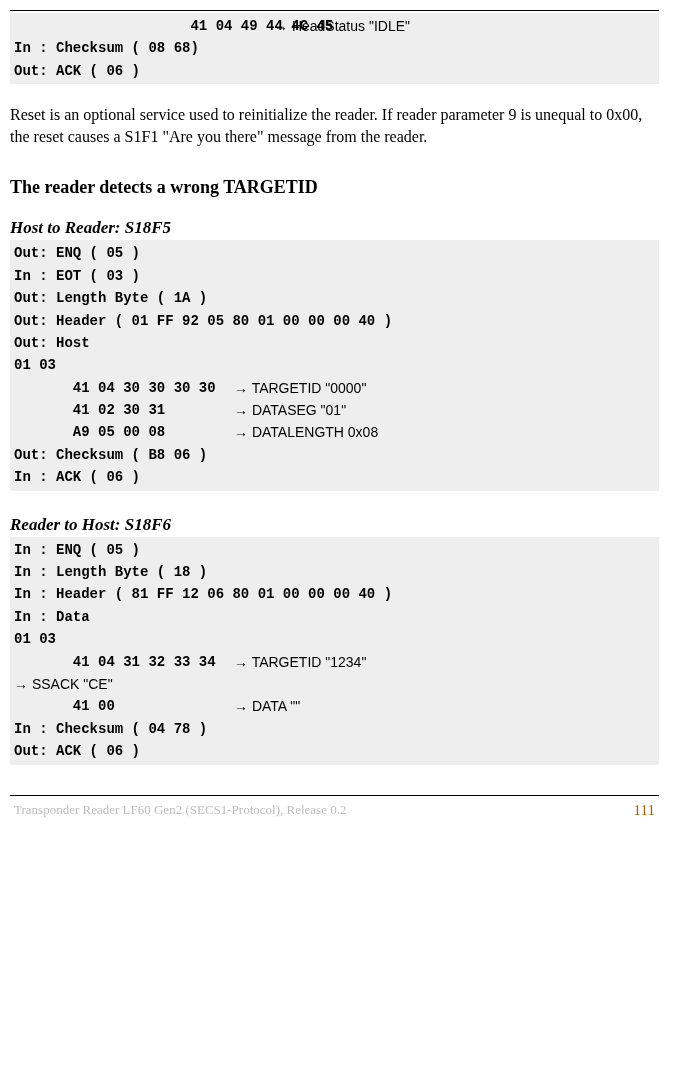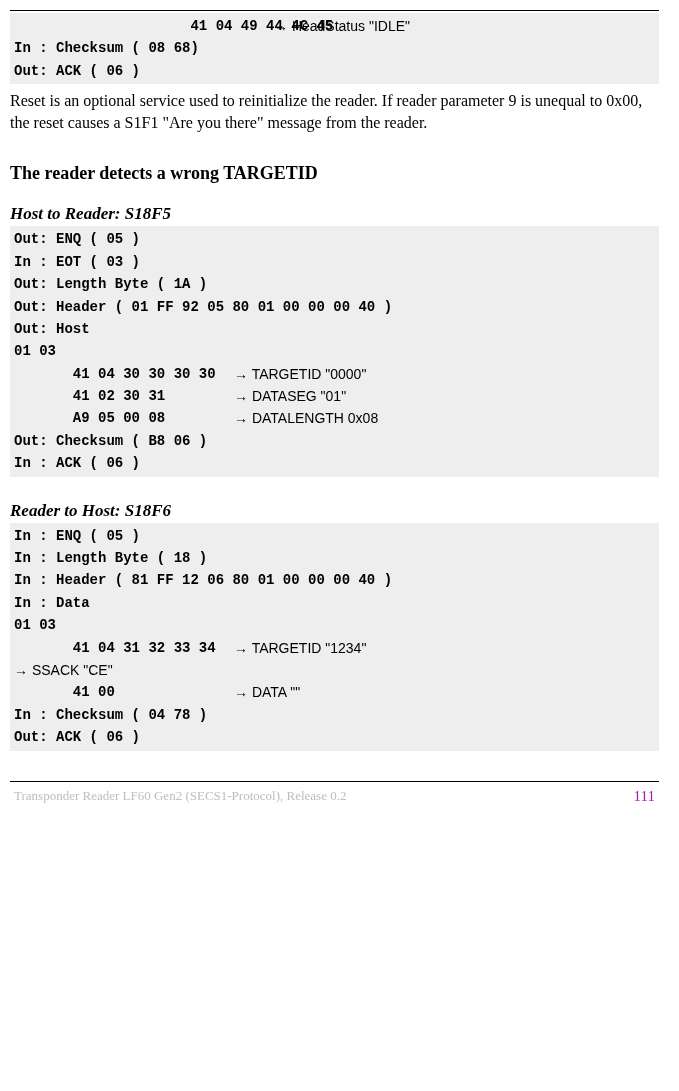--- a/index.html
+++ b/index.html
@@ -43,21 +43,21 @@
     white-space: pre;
   }
   .codeblock .col2 {
     font-family: Arial, Helvetica, sans-serif;
     font-weight: normal;
     font-size: 14px;
   }
   .bodytext {
     font-family: "Times New Roman", Times, serif;
     font-size: 16px;
-    margin: 6px 0 30px 0;
+    margin: 20px 0 30px 0;
     line-height: 1.35;
   }
   .h-section {
     font-family: "Times New Roman", Times, serif;
     font-size: 18px;
     font-weight: bold;
     margin: 10px 0 20px 0;
   }
   .h-sub {
     font-family: "Times New Roman", Times, serif;
@@ -72,21 +72,21 @@
     align-items: center;
     font-size: 13px;
     padding: 0 4px 4px 4px;
     gap: 41px;
   }
   .footer .left {
     color: #bdbdbd;
     font-family: "Times New Roman", Times, serif;
   }
   .footer .right {
-    color: #a21caf;
+    color: #a16207;
     font-family: "Times New Roman", Times, serif;
     font-size: 15px;
   }
   .spacer { height: 18px; }
 </style>
 </head>
 <body>
 
 <div class="page">
   <hr class="top">

